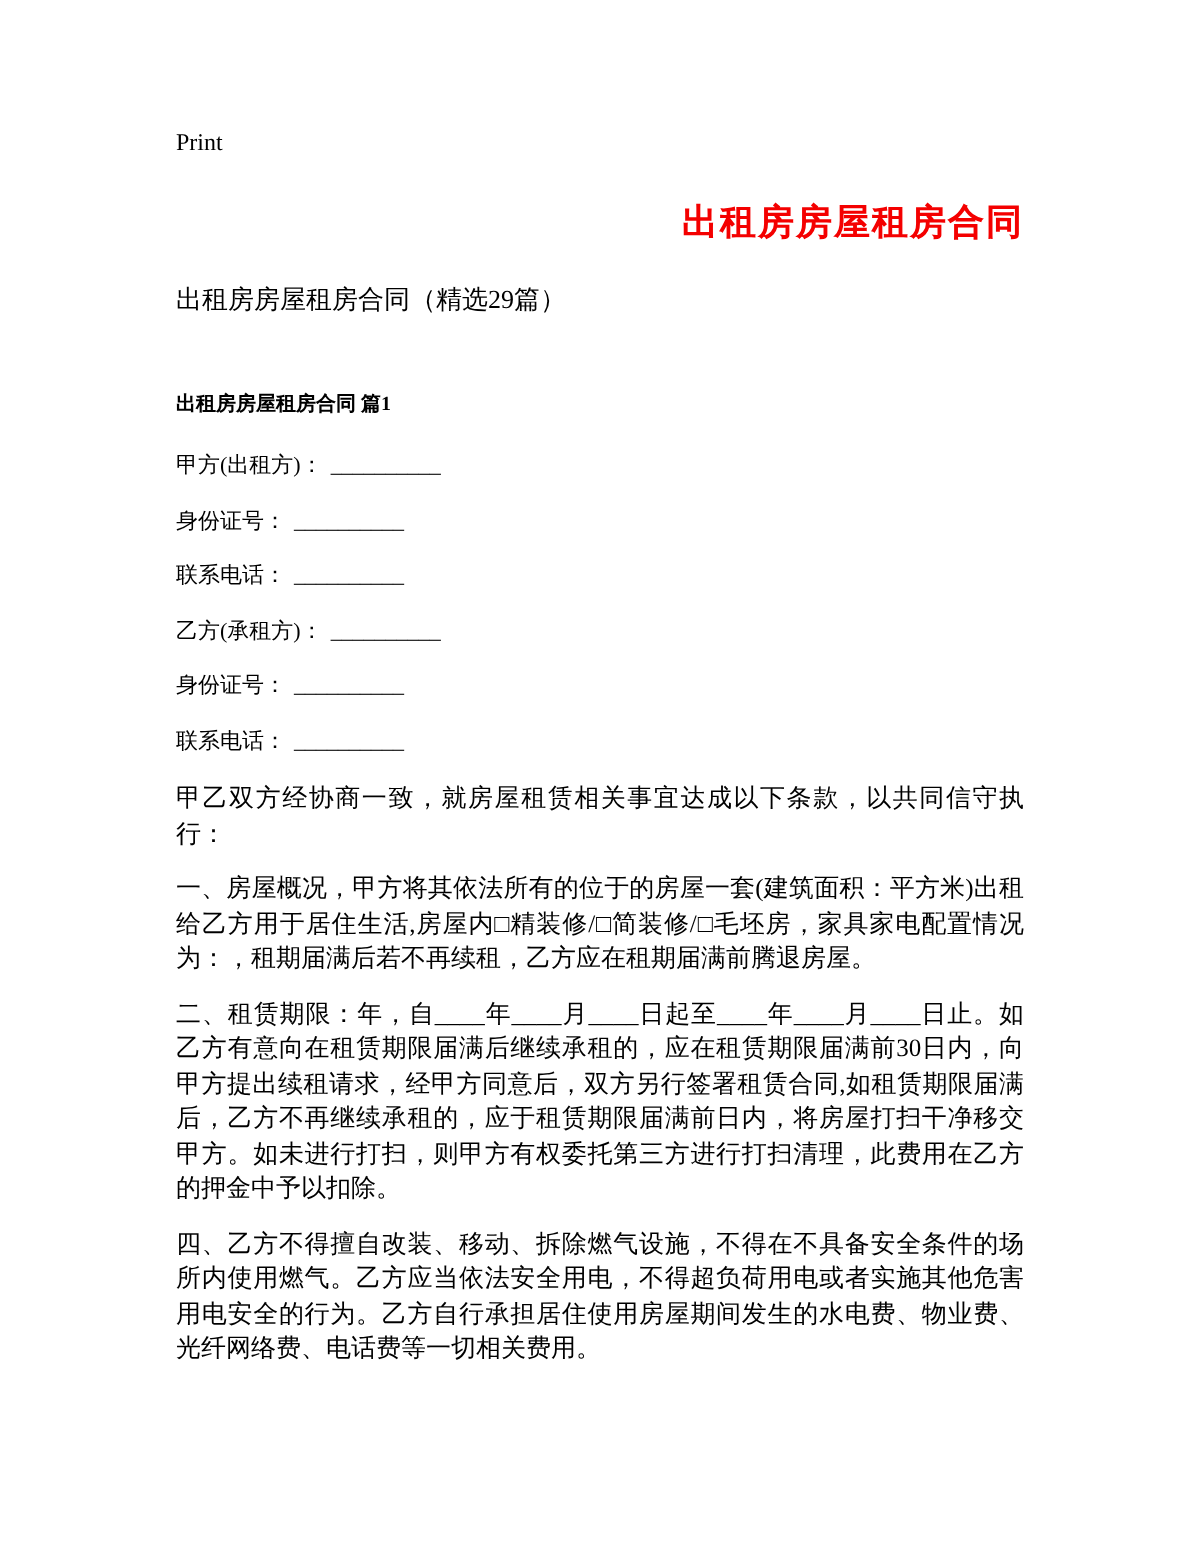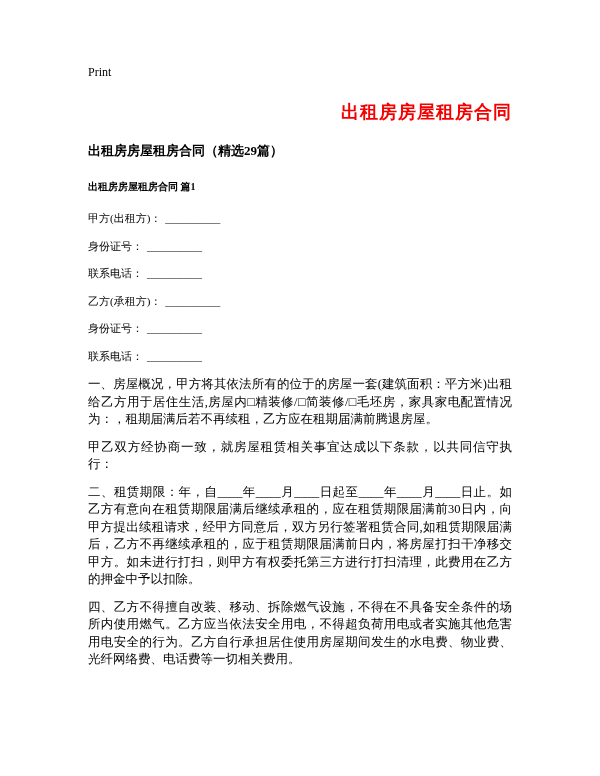--- a/index.html
+++ b/index.html
@@ -27,22 +27,22 @@
   .doc-title {
     text-align: right;
     font-size: 18px;
     font-weight: bold;
     color: var(--title-color, #ff0000);
     margin-bottom: 18px;
     letter-spacing: 1px;
   }
   .subtitle {
     font-size: 13px;
-    font-weight: bold;
-    margin-bottom: 20px;
+    font-weight: normal;
+    margin-bottom: 36px;
   }
   .section-heading {
     font-size: 10px;
     font-weight: bold;
     margin-bottom: 17px;
   }
   .form-area { margin-bottom: 8px; }
   .form-row {
     font-size: 11px;
     line-height: 14px;
@@ -88,19 +88,19 @@
     </div>
     <div class="form-row">
       <span>身份证号：</span><span class="blank">__________</span>
     </div>
     <div class="form-row">
       <span>联系电话：</span><span class="blank">__________</span>
     </div>
   </div>
 
   <div class="body-text">
+    <p>甲乙双方经协商一致，就房屋租赁相关事宜达成以下条款，以共同信守执行：</p>
     <p>一、房屋概况，甲方将其依法所有的位于的房屋一套(建筑面积：平方米)出租给乙方用于居住生活,房屋内□精装修/□简装修/□毛坯房，家具家电配置情况为：，租期届满后若不再续租，乙方应在租期届满前腾退房屋。</p>
-    <p>甲乙双方经协商一致，就房屋租赁相关事宜达成以下条款，以共同信守执行：</p>
     <p>二、租赁期限：年，自____年____月____日起至____年____月____日止。如乙方有意向在租赁期限届满后继续承租的，应在租赁期限届满前30日内，向甲方提出续租请求，经甲方同意后，双方另行签署租赁合同,如租赁期限届满后，乙方不再继续承租的，应于租赁期限届满前日内，将房屋打扫干净移交甲方。如未进行打扫，则甲方有权委托第三方进行打扫清理，此费用在乙方的押金中予以扣除。</p>
     <p>四、乙方不得擅自改装、移动、拆除燃气设施，不得在不具备安全条件的场所内使用燃气。乙方应当依法安全用电，不得超负荷用电或者实施其他危害用电安全的行为。乙方自行承担居住使用房屋期间发生的水电费、物业费、光纤网络费、电话费等一切相关费用。</p>
   </div>
 
 </div>
 
 </body></html>

